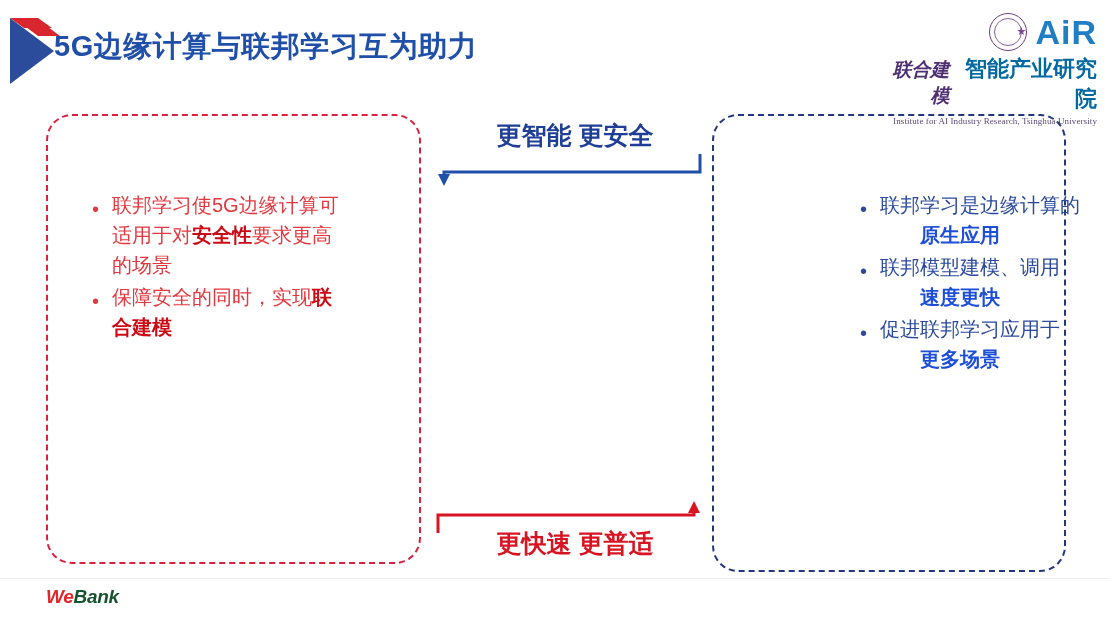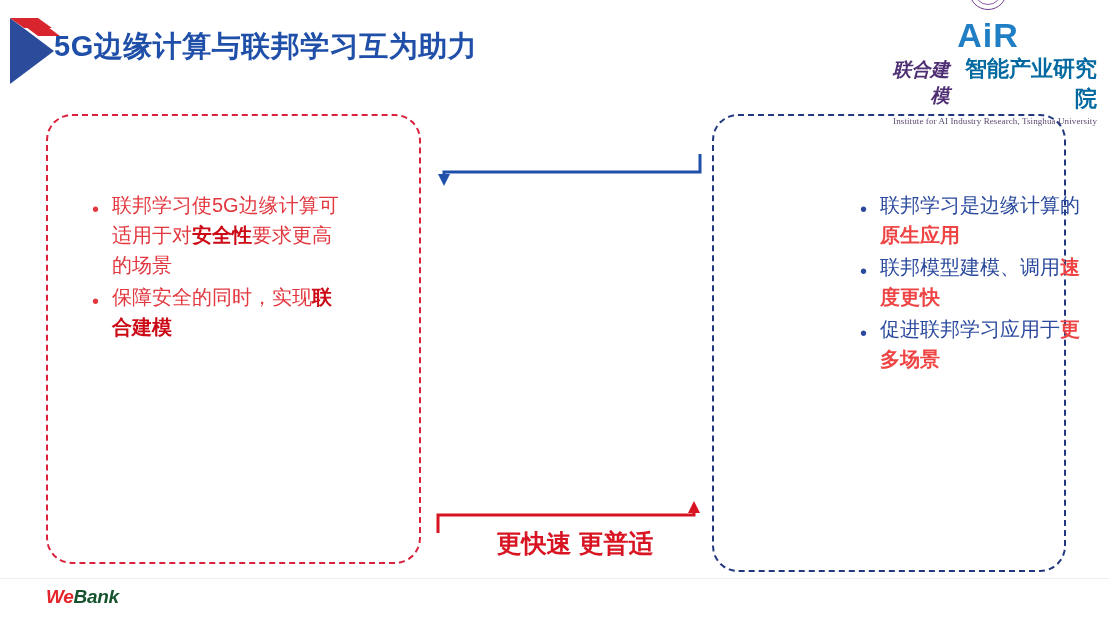--- a/index.html
+++ b/index.html
@@ -45,21 +45,20 @@
     width: 218px;
     height: 82px;
     text-align: right;
   }
   #air-logo-top {
     display: flex;
     align-items: center;
     justify-content: flex-end;
     gap: 8px;
     height: 40px;
-    flex-direction: column;
   }
   #tsinghua-seal {
     width: 36px; height: 36px;
     border-radius: 50%;
     border: 1.6px solid #6f3d8c;
     position: relative;
     background: #ffffff;
     flex: 0 0 auto;
   }
   #tsinghua-seal::before {
@@ -161,21 +160,21 @@
     left: 2px; top: 0;
     font-size: 20px;
     line-height: 39px;
   }
   #left-bullets .bullet { color: #e2383f; }
   #left-bullets .bullet::before { color: #e2383f; }
   #right-bullets .bullet { color: #2b4a9e; }
   #right-bullets .bullet::before { color: #2b4a9e; }
   .bullet b { font-weight: bold; }
   #left-bullets .bullet b { color: #cc0a16; }
-  #right-bullets .bullet b { color: #ef4444; }
+  #right-bullets .bullet b { color: #1d4ed8; margin-left: 40px; }
 
   
   #venn {
     position: absolute;
     left: 296px; top: 183px;
     width: 488px; height: 316px;
   }
   .venn-circle {
     position: absolute;
     border-radius: 50%;
@@ -291,20 +290,21 @@
         <span id="air-cn">智能产业研究院</span>
       </div>
       <div id="air-en">Institute for AI Industry Research,  Tsinghua University</div>
     </div>
   </div>
 
   <div class="panel" id="left-panel"></div>
   <div class="panel" id="right-panel"></div>
 
 
+  <div id="top-connector-text">更智能 更安全</div>
   <svg id="top-connector" viewBox="0 0 270 34">
     <path d="M266,2 L266,20 L10,20 L10,24" fill="none" stroke="#1f4fa8" stroke-width="3"></path>
     <polygon points="10,34 4,22 16,22" fill="#1f4fa8"></polygon>
   </svg>
 
   <div id="bottom-connector-text">更快速 更普适</div>
   <svg id="bottom-connector" viewBox="0 0 270 34">
     <path d="M4,32 L4,14 L260,14 L260,10" fill="none" stroke="#d81422" stroke-width="3"></path>
     <polygon points="260,0 254,12 266,12" fill="#d81422"></polygon>
   </svg>

